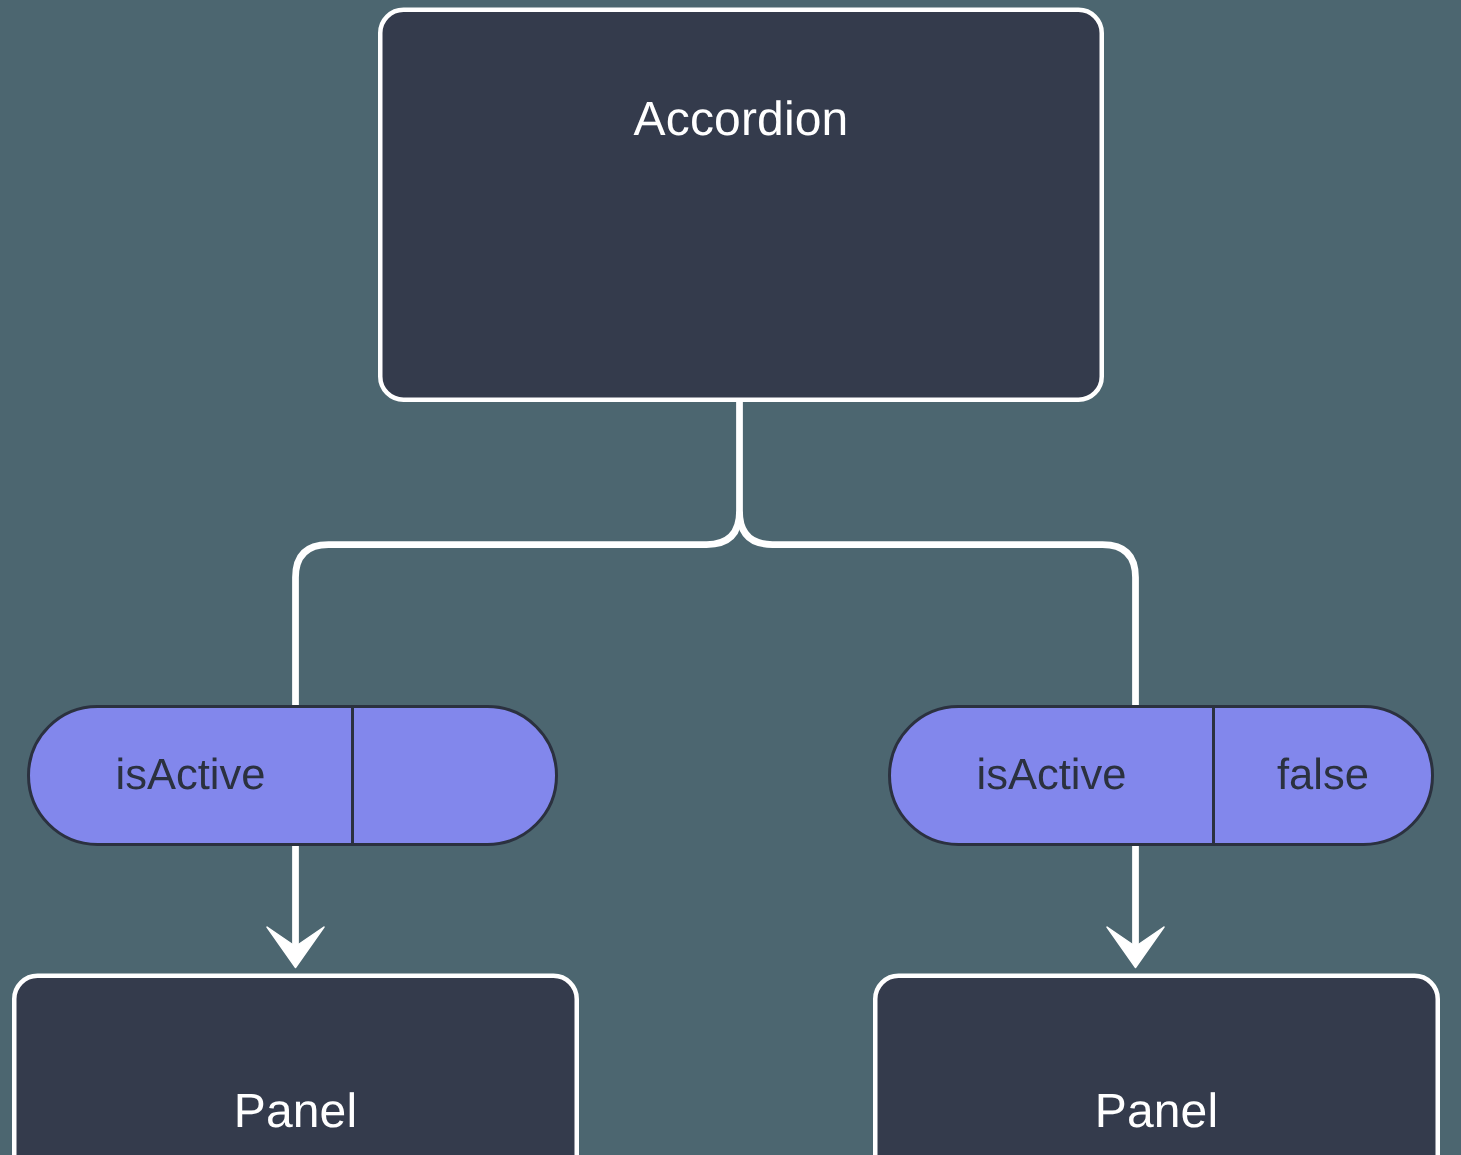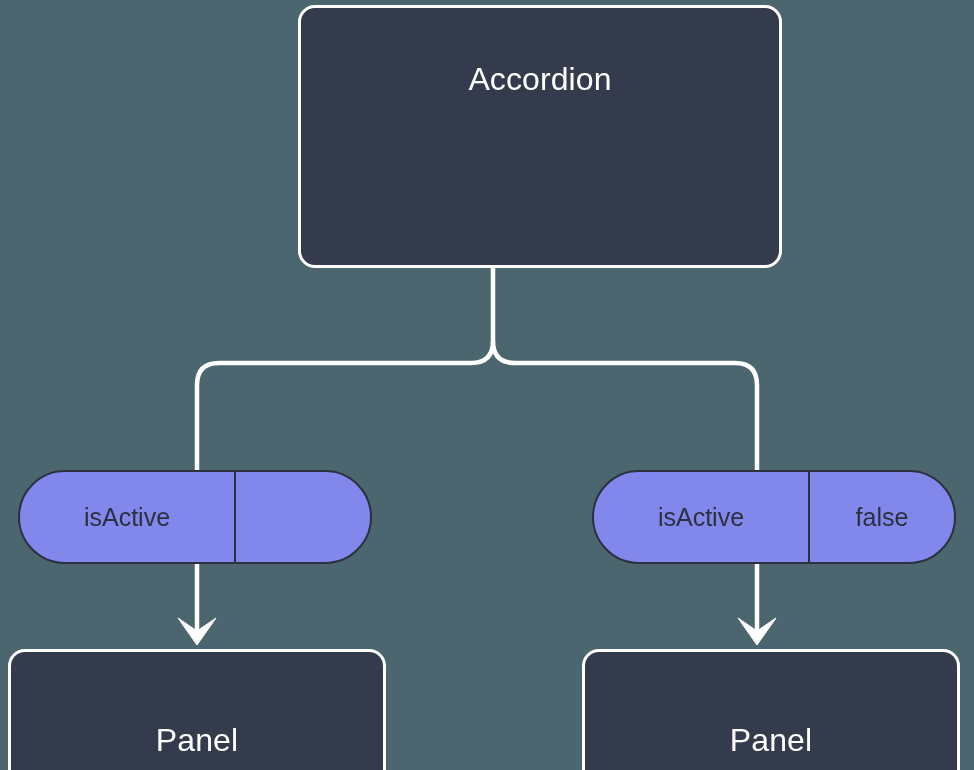--- a/index.html
+++ b/index.html
@@ -35,21 +35,20 @@
     border: 3.5px solid #ffffff;
     border-radius: 17px;
     box-sizing: border-box;
   }
 
   #accordion-node {
     left: 252px;
     top: 5px;
     width: 484px;
     height: 263px;
-    margin-left: 46px;
   }
 
   .node-title {
     position: absolute;
     left: 0;
     right: 0;
     text-align: center;
     color: #ffffff;
     font-size: 32px;
     font-weight: 400;
@@ -104,21 +103,21 @@
     display: flex;
     align-items: stretch;
     overflow: hidden;
   }
   .filled-pill .pill-key,
   .filled-pill .pill-value {
     display: flex;
     align-items: center;
     justify-content: center;
     color: #2b313f;
-    font-size: 25px;
+    font-size: 29px;
     white-space: nowrap;
   }
   .filled-pill .pill-key {
     border-right: 2.5px solid #2b313f;
     box-sizing: border-box;
   }
   .filled-pill .pill-value {
     flex: 1;
   }
 

